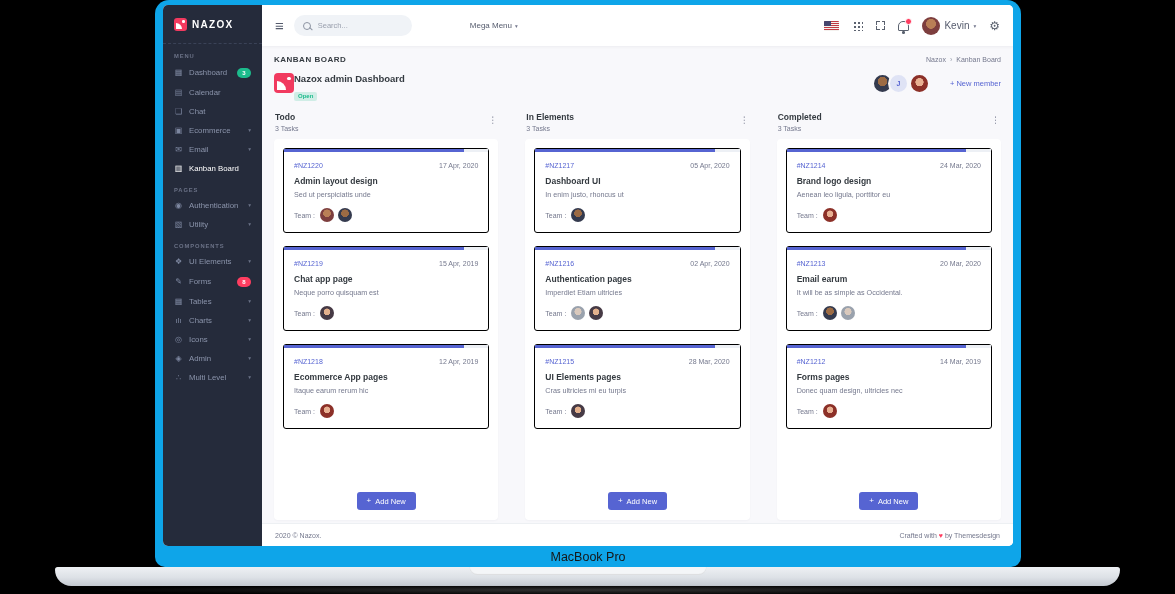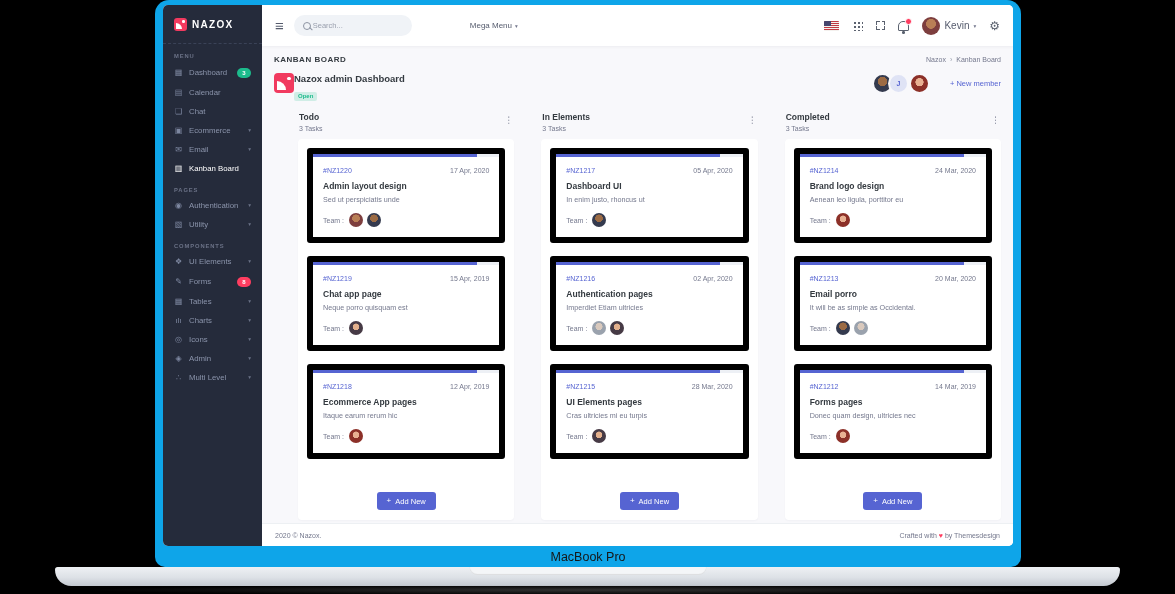--- a/index.html
+++ b/index.html
@@ -40,21 +40,21 @@
   .chev{margin-left:auto;font-size:5.5px;color:#6b7287;}
   .badge-pill{margin-left:auto;min-width:10px;height:10px;border-radius:5px;font-size:6px;color:#fff;
               display:flex;align-items:center;justify-content:center;padding:0 2px;font-weight:bold;}
   .badge-green{background:#1cbb8c;} .badge-red{background:#ff3d60;}
 
   
   .main{flex:1;display:flex;flex-direction:column;min-width:0;background:#f8f8fb;}
   .topbar{height:41px;background:#fff;display:flex;align-items:center;padding:0 13px;gap:10px;
           box-shadow:0 1px 3px rgba(20,20,40,.05);flex-shrink:0;}
   .hamburger{font-size:15px;color:#555b6d;line-height:1;cursor:pointer;}
-  .searchbox{display:flex;align-items:center;background:#f0f3f7;border-radius:11px;
+  .searchbox{display:flex;align-items:center;gap:5px;background:#f0f3f7;border-radius:11px;
              height:21px;padding:0 9px;width:100px;}
   .mag{width:6px;height:6px;border:1.1px solid #8e95a3;border-radius:50%;position:relative;flex-shrink:0;}
   .mag::after{content:'';position:absolute;width:3.5px;height:1.1px;background:#8e95a3;
               transform:rotate(45deg);right:-3px;bottom:-1px;}
   .search-input{border:0;background:transparent;outline:0;font-size:7.5px;color:#343a40;width:72px;
                 font-family:"Liberation Sans",sans-serif;}
   .search-input::placeholder{color:#9aa0ae;}
   .megamenu{font-size:8px;color:#555b6d;margin-left:8px;display:flex;gap:3px;align-items:center;cursor:pointer;padding-left:40px;}
   .caret{font-size:5.5px;color:#74788d;}
   .topbar-right{margin-left:auto;display:flex;align-items:center;gap:13px;}
@@ -103,29 +103,29 @@
         background:rgba(28,187,140,.18);padding:1.5px 4px;border-radius:2px;}
   .board-members{display:flex;align-items:center;}
   .member-stack{display:flex;align-items:center;}
   .member-stack .avatar{width:17px;height:17px;border:2px solid #f8f8fb;margin-left:-5px;}
   .member-stack .avatar:first-child{margin-left:0;}
   .initial-av{width:17px;height:17px;border-radius:50%;border:2px solid #f8f8fb;margin-left:-5px;
         background:#dfe3f5;color:#5664d2;font-size:7px;font-weight:bold;
         display:flex;align-items:center;justify-content:center;}
   .new-member{font-size:7.5px;color:#5664d2;margin-left:20px;cursor:pointer;}
 
-  .columns{display:flex;gap:27px;margin-top:10px;margin-left:24px;}
+  .columns{display:flex;gap:27px;margin-top:10px;}
   .col{flex:1;min-width:0;display:flex;flex-direction:column;}
   .col-head{display:flex;align-items:flex-start;padding:0 1px;}
   .col-name{font-size:8.5px;font-weight:bold;color:#343a40;}
   .col-tasks{font-size:7px;color:#74788d;margin-top:3px;}
   .col-kebab{margin-left:auto;color:#74788d;font-size:9px;cursor:pointer;line-height:1;padding-top:4px;}
   .col-body{margin-top:7px;background:#fff;border-radius:4px;padding:9px 9px 10px;height:362px;
             display:flex;flex-direction:column;box-shadow:0 1px 2px rgba(30,30,60,.03);}
-  .card{border:6px solid #000000;border-radius:3px;padding:0 10px 10px;margin-bottom:13px;
+  .card{border:1px solid #000000;border-radius:3px;padding:0 10px 10px;margin-bottom:13px;
         background:#fff;cursor:grab;}
   .progress{height:3px;background:#edf0f5;margin:0 -10px 10px;}
   .progress-fill{height:100%;width:88%;background:#5664d2;}
   .card-top{display:flex;justify-content:space-between;align-items:center;}
   .card-id{font-size:7px;color:#5664d2;cursor:pointer;}
   .card-date{font-size:7px;color:#74788d;}
   .card-title{font-size:8.5px;font-weight:bold;color:#343a40;margin-top:7px;}
   .card-desc{font-size:7.2px;color:#74788d;margin-top:4px;}
   .card-team{display:flex;align-items:center;gap:5px;margin-top:9px;}
   .team-label{font-size:7px;color:#74788d;}
@@ -464,21 +464,21 @@
                   </div>
                 </div>
                 <div class="card">
                   <div class="progress">
                       <div class="progress-fill"></div>
                     </div>
                   <div class="card-top">
                     <span class="card-id">#NZ1213</span>
                     <span class="card-date">20 Mar, 2020</span>
                   </div>
-                  <div class="card-title">Email porro</div>
+                  <div class="card-title">Email earum</div>
                   <div class="card-desc">It will be as simple as Occidental.</div>
                   <div class="card-team">
                     <span class="team-label">Team :</span>
                     <span class="team-avatars">
                         <span class="avatar av1"></span>
                         <span class="avatar av5"></span>
                       </span>
                   </div>
                 </div>
                 <div class="card">

